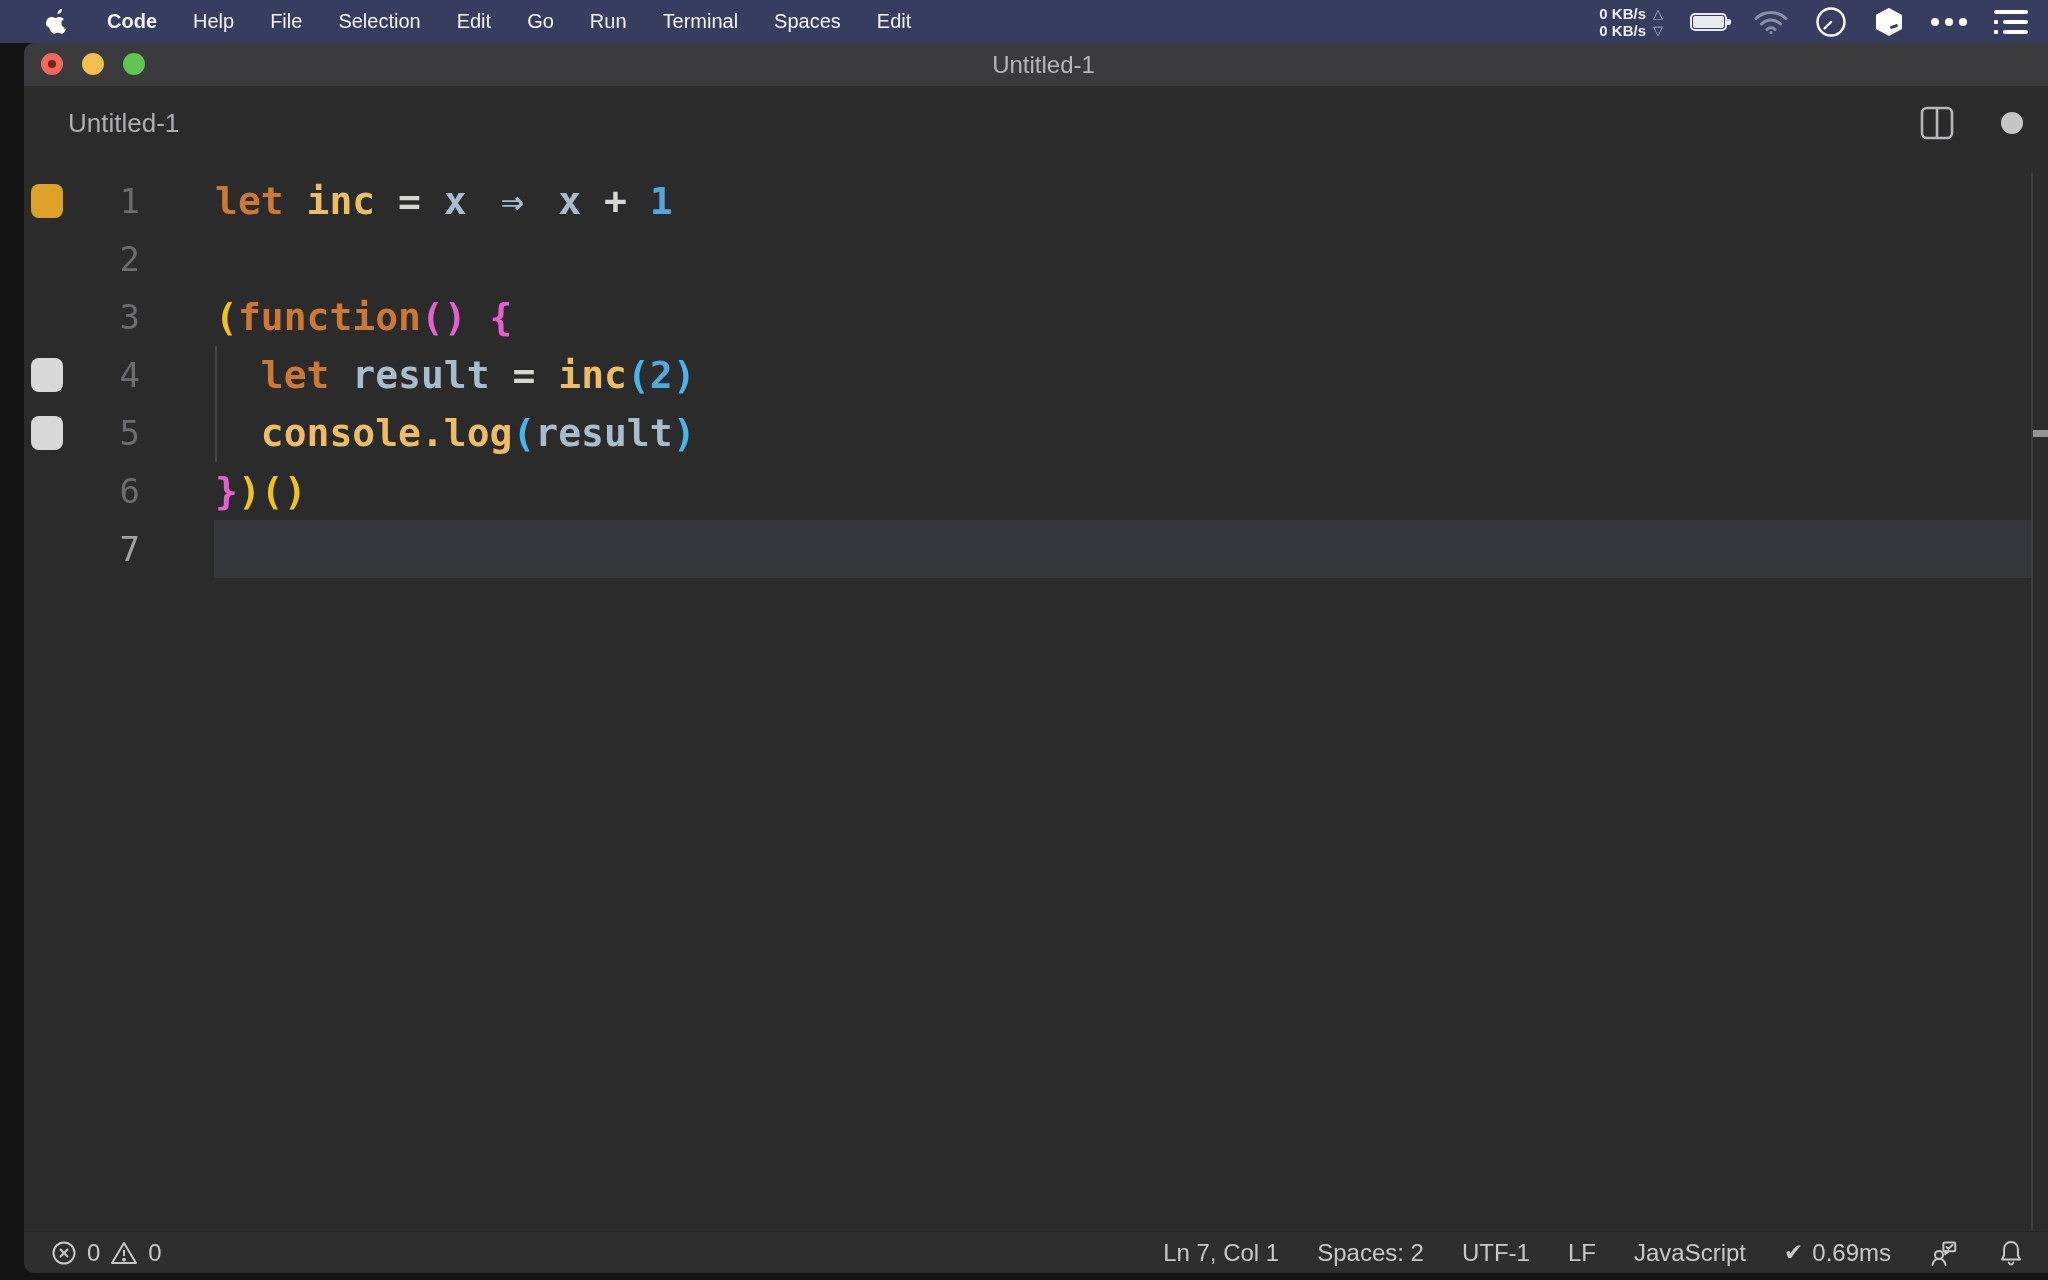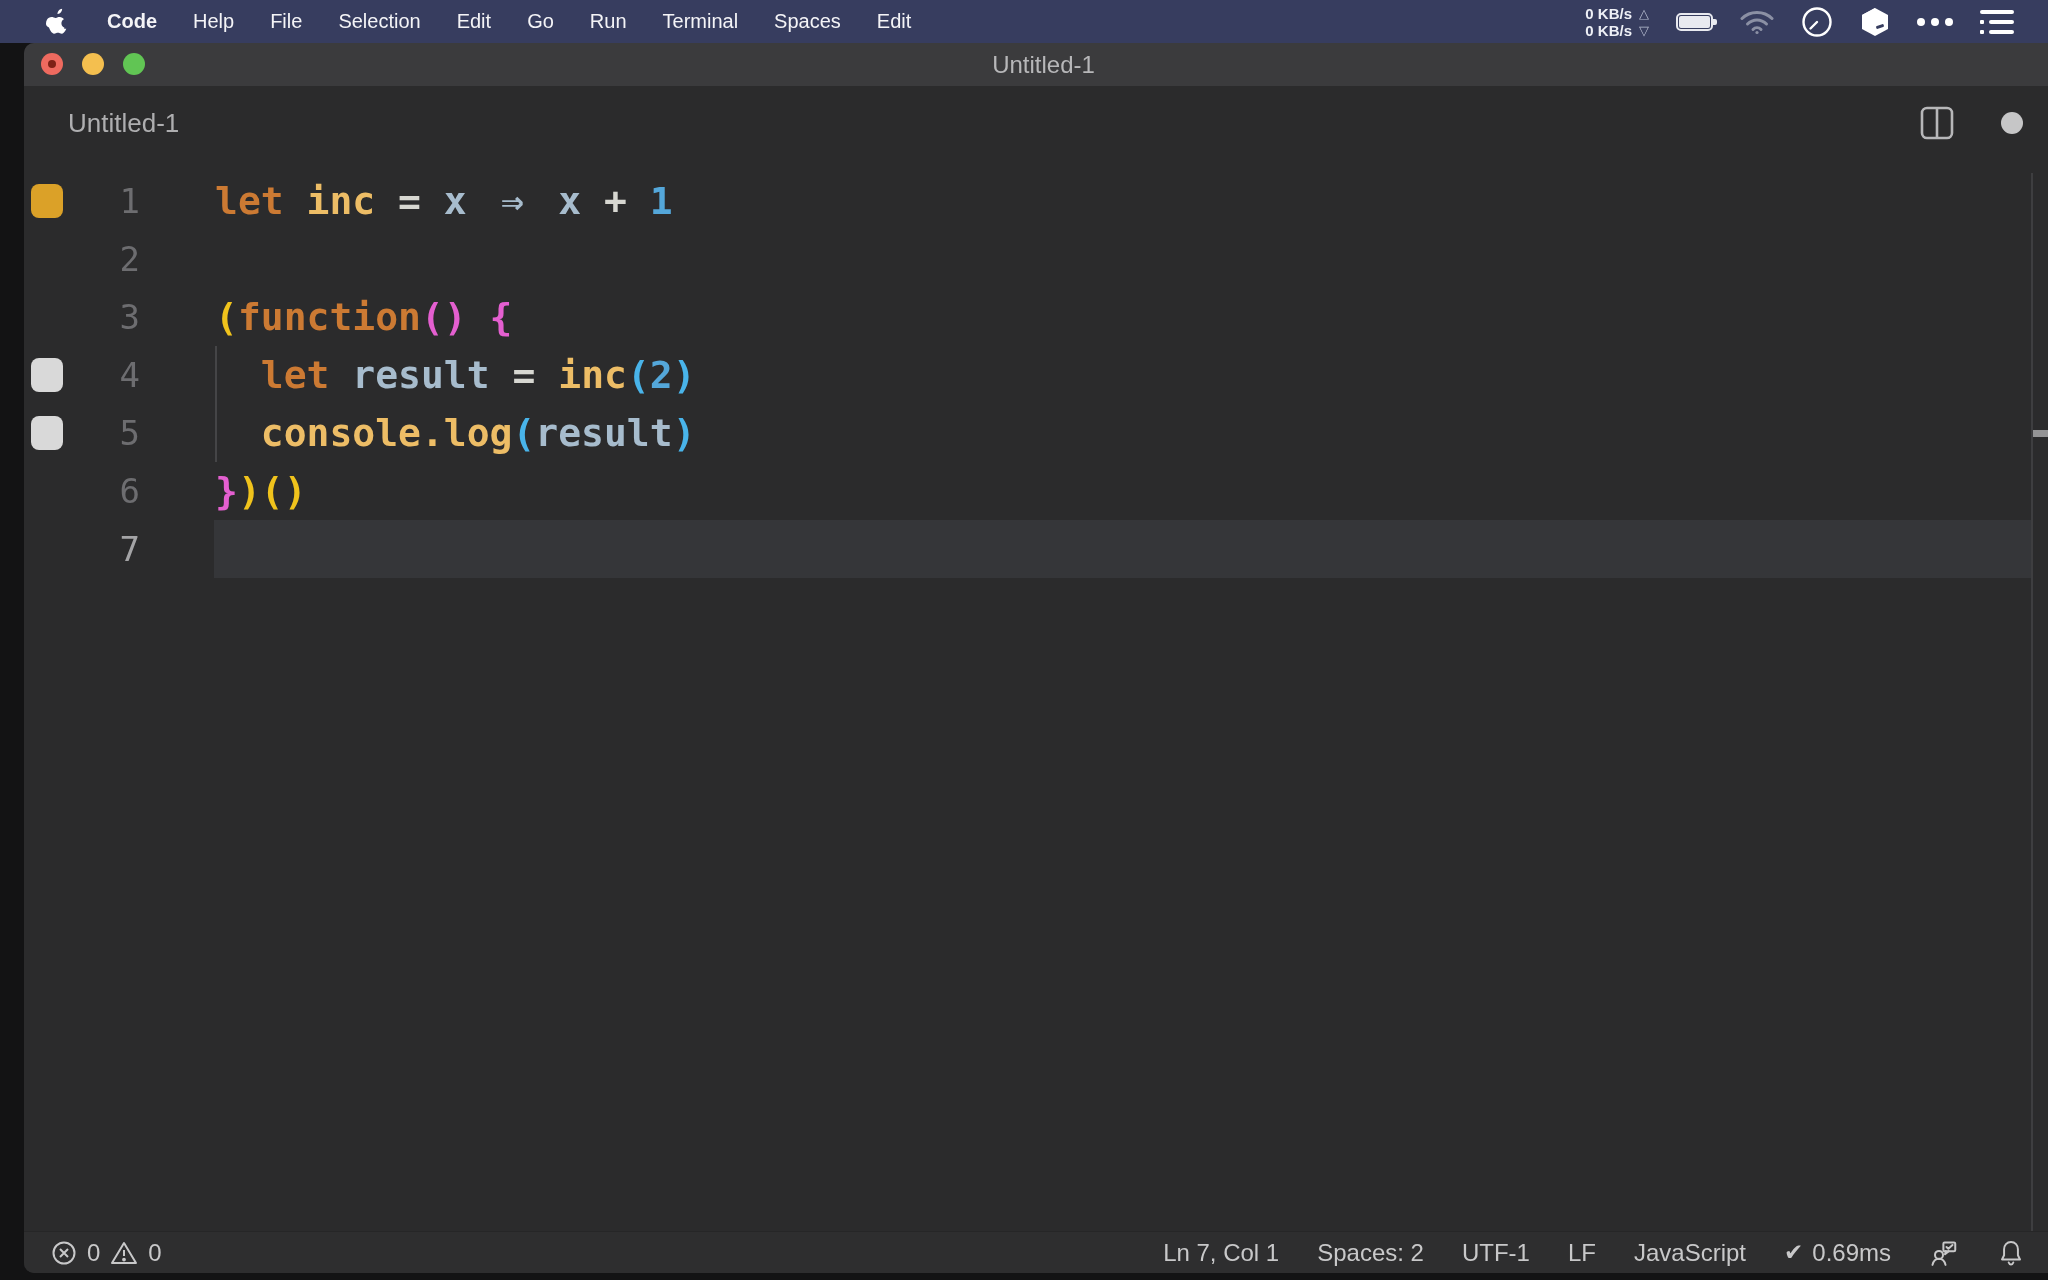--- a/index.html
+++ b/index.html
@@ -12,21 +12,21 @@
   
   .menubar{
     position:absolute; top:0; left:0; width:2048px; height:43px;
     background:#373d5f; display:flex; align-items:center;
     color:#f4f4f7; font-size:20px;justify-content:space-between;
   }
   .apple{ margin-left:46px; width:23px; height:27px; flex:0 0 auto; }
   .menu-items{ display:flex; align-items:center; margin-left:20px; }
   .menu-item{ padding:0 18px; font-weight:500; cursor:default; }
   .menu-item.bold{ font-weight:700; }
-  .menu-right{ margin-left:auto; display:flex; align-items:center; gap:27px; padding-right:34px; }
+  .menu-right{ margin-left:auto; display:flex; align-items:center; gap:27px; padding-right:20px; }
   .net{ display:flex; flex-direction:column; justify-content:center; }
   .net-row{ display:flex; align-items:center; justify-content:flex-end; gap:7px;
             font-size:15px; line-height:17px; font-weight:600; color:#eef0f6; }
   .net-tri{ font-size:13px; color:#b7bdd0; font-weight:400; }
   .battery{ width:37px; height:18px; border:2px solid #e9eaf0; border-radius:5px;
             background:#e9eaf0; background-clip:content-box; padding:1px; position:relative; }
   .battery::after{ content:""; position:absolute; right:-6px; top:4px; width:4px; height:6px;
             background:#e9eaf0; border-radius:0 2px 2px 0; }
   .dots3{ display:flex; gap:6px; }
   .dots3 i{ width:8px; height:8px; border-radius:50%; background:#fff; }

